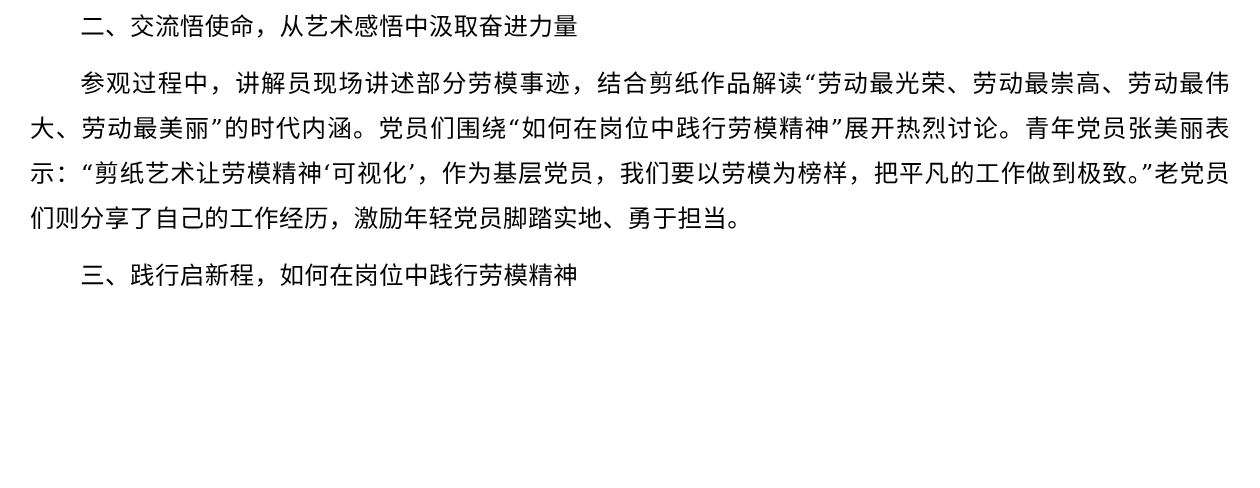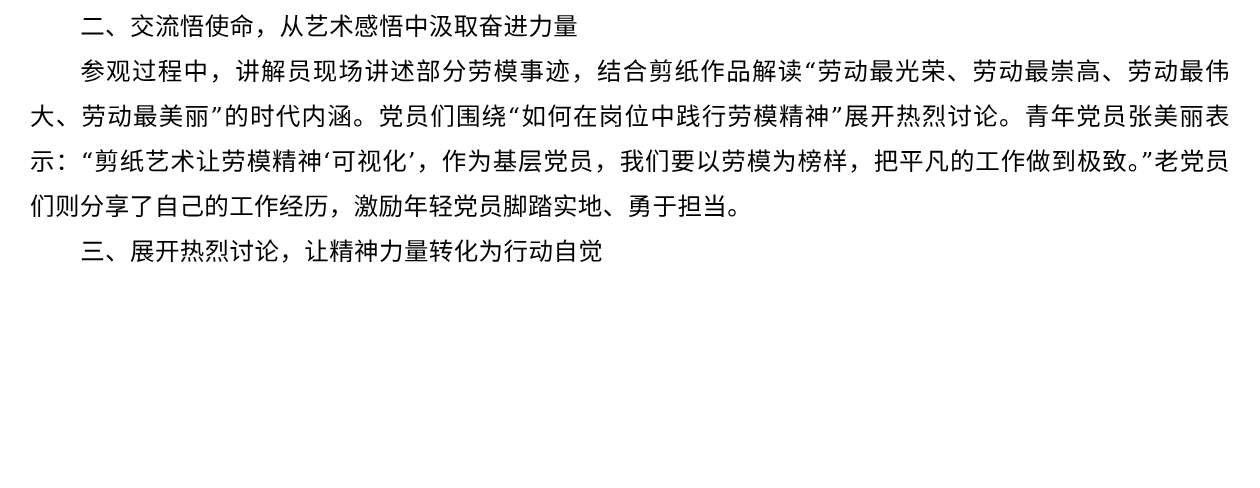--- a/index.html
+++ b/index.html
@@ -32,25 +32,25 @@
   }
   p.heading {
     font-weight: normal;
     text-indent: 2.05em;
   }
   p.para {
     text-indent: 2.05em;
   }
   
   .doc-body > p + p {
-    margin-top: 0px;
+    margin-top: 12px;
   }
 </style>
 </head>
 <body>
 
 <div class="page">
   <div class="doc-body">
     <p class="heading">二、交流悟使命，从艺术感悟中汲取奋进力量</p>
     <p class="para">参观过程中，讲解员现场讲述部分劳模事迹，结合剪纸作品解读“劳动最光荣、劳动最崇高、劳动最伟大、劳动最美丽”的时代内涵。党员们围绕“如何在岗位中践行劳模精神”展开热烈讨论。青年党员张美丽表示：“剪纸艺术让劳模精神‘可视化’，作为基层党员，我们要以劳模为榜样，把平凡的工作做到极致。”老党员们则分享了自己的工作经历，激励年轻党员脚踏实地、勇于担当。</p>
-    <p class="heading">三、展开热烈讨论，让精神力量转化为行动自觉</p>
+    <p class="heading">三、践行启新程，如何在岗位中践行劳模精神</p>
   </div>
 </div>
 
 </body></html>

